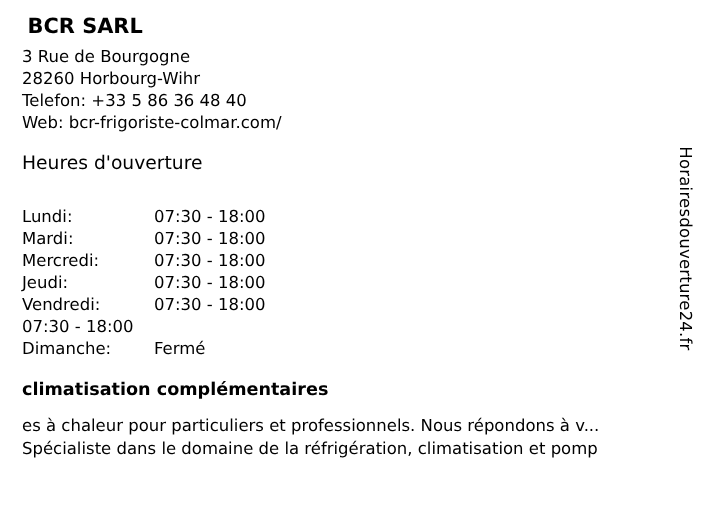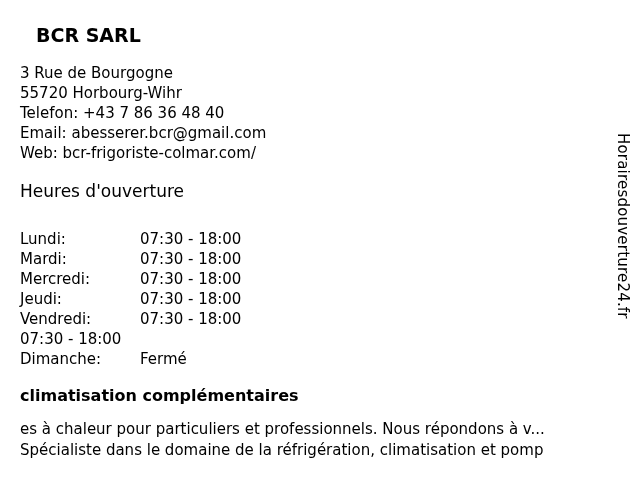--- a/index.html
+++ b/index.html
@@ -14,21 +14,21 @@
     overflow: hidden;
     font-family: "DejaVu Sans", "Liberation Sans", sans-serif;
     color: #000000;
   }
   .page {
     padding: 8px 0 0 20px;
   }
   .title {
     font-size: 19px;
     font-weight: bold;
-    margin: 16px;
+    margin: 5px;
     line-height: 23px;
   }
   .contact {
     font-size: 15px;
     line-height: 20px;
     white-space: nowrap;
   }
   .section-heading {
     font-size: 17px;
     font-weight: normal;
@@ -71,23 +71,22 @@
 </style>
 </head>
 <body>
 
 <div class="page">
 
   <h1 class="title">BCR SARL</h1>
 
   <div class="contact">
     <div>3 Rue de Bourgogne</div>
-    <div>55720 Horbourg-Wihr</div>
-    <div>Telefon: +43 7 86 36 48 40</div>
-    <div>Email: abesserer.bcr@gmail.com</div>
+    <div>28260 Horbourg-Wihr</div>
+    <div>Telefon: +33 5 86 36 48 40</div>
     <div>Web: bcr-frigoriste-colmar.com/</div>
   </div>
 
   <h2 class="section-heading">Heures d'ouverture</h2>
 
   <div class="hours">
     <div class="hours-row">
       <span class="hours-day">Lundi:</span>
       <span class="hours-time">07:30 - 18:00</span>
     </div>

